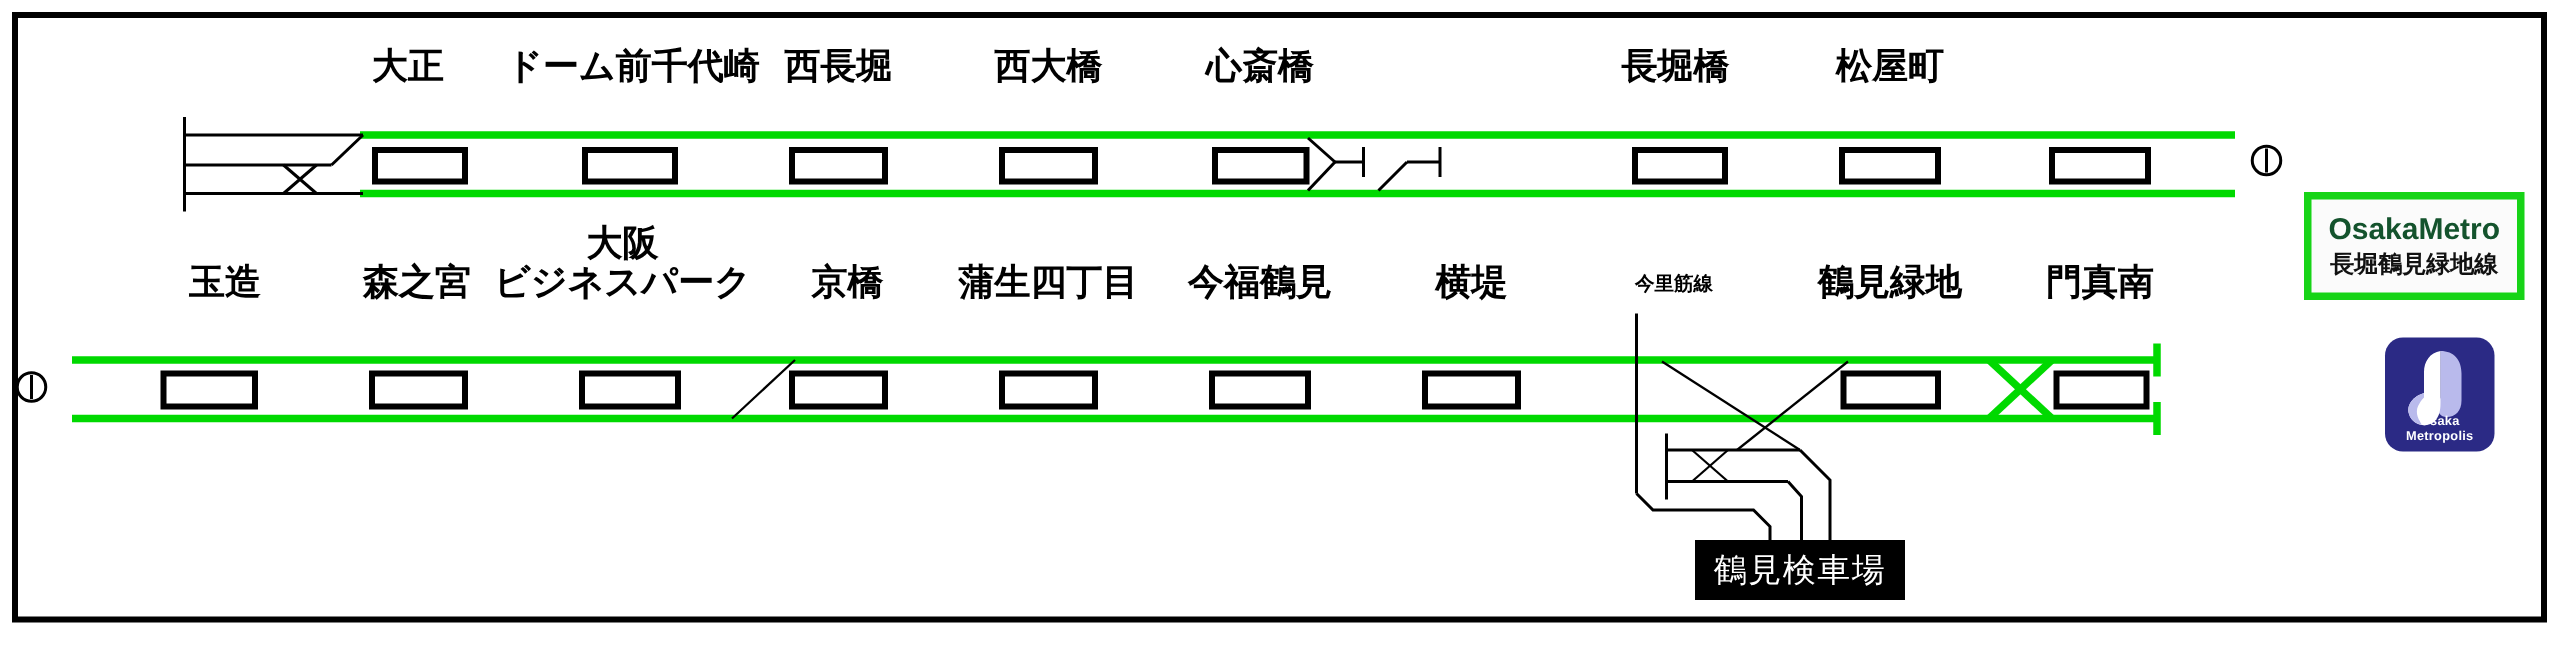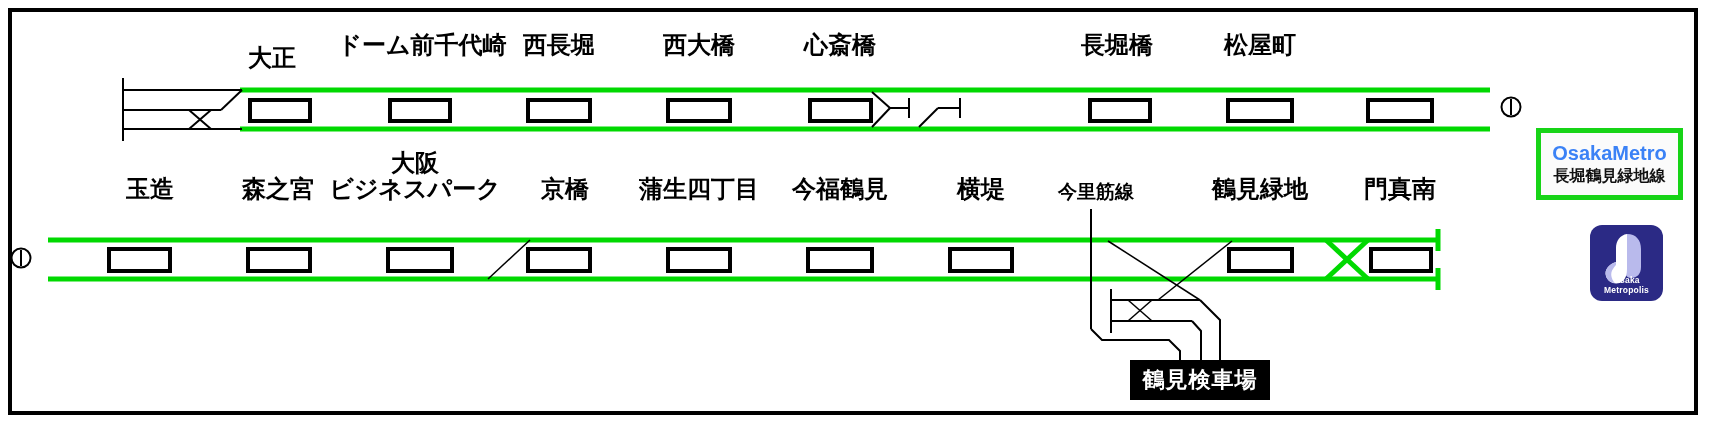--- a/index.html
+++ b/index.html
@@ -10,33 +10,33 @@
   .frame{
     position:absolute;left:8px;top:8px;width:1690px;height:407px;
     border:4px solid #000;box-sizing:border-box;pointer-events:none;
   }
   .track-svg{position:absolute;left:0;top:0;}
   .stn-label{
     position:absolute;transform:translateX(-50%);
     font-weight:bold;font-size:24px;line-height:1.08;color:#000;
     white-space:pre-line;text-align:center;
   }
-  .stn-label.small{font-size:19px;}
+  .stn-label.small{font-size:13px;margin-left:20px;}
   .depot-box{
     position:absolute;left:1130px;top:360px;width:140px;height:40px;
     background:#000;color:#fff;display:flex;align-items:center;justify-content:center;
-    font-weight:bold;font-size:22px;letter-spacing:1px;
+    font-weight:normal;font-size:22px;letter-spacing:1px;
   }
   .legend-box{
     position:absolute;left:1536px;top:128px;width:147px;height:72px;
     border:5px solid #17d417;background:#fbfbfb;box-sizing:border-box;
     display:flex;flex-direction:column;align-items:center;justify-content:center;
     gap:1px;
   }
-  .legend-brand{font-weight:bold;font-size:20px;color:#3b82f6;}
+  .legend-brand{font-weight:bold;font-size:20px;color:#14532d;}
   .legend-line{font-weight:bold;font-size:16px;color:#111;}
   .metro-logo{
     position:absolute;left:1575px;top:225px;width:73px;height:76px;
     background:#2b2a85;border-radius:12px;margin-left:15px;
   }
   .metro-logo .caption{
     position:absolute;bottom:6px;left:0;width:100%;text-align:center;
     color:#fff;font-weight:bold;font-size:8.5px;letter-spacing:0.2px;
   }
 </style>
@@ -137,21 +137,21 @@
       <rect x="388" y="249" width="64" height="22"></rect>
       <rect x="528" y="249" width="62" height="22"></rect>
       <rect x="668" y="249" width="62" height="22"></rect>
       <rect x="808" y="249" width="64" height="22"></rect>
       <rect x="950" y="249" width="62" height="22"></rect>
       <rect x="1229" y="249" width="63" height="22"></rect>
       <rect x="1371" y="249" width="60" height="22"></rect>
     </g>
   </svg>
 
-  <span class="stn-label" style="left:272px;top:45px">大正</span>
+  <span class="stn-label" style="left:272px;top:32px">大正</span>
   <span class="stn-label" style="left:422px;top:32px">ドーム前千代崎</span>
   <span class="stn-label" style="left:559px;top:32px">西長堀</span>
   <span class="stn-label" style="left:699px;top:32px">西大橋</span>
   <span class="stn-label" style="left:840px;top:32px">心斎橋</span>
   <span class="stn-label" style="left:1117px;top:32px">長堀橋</span>
   <span class="stn-label" style="left:1260px;top:32px">松屋町</span>
 
   <span class="stn-label" style="left:150px;top:176px">玉造</span>
   <span class="stn-label" style="left:278px;top:176px">森之宮</span>
   <span class="stn-label" style="left:415px;top:150px">大阪

